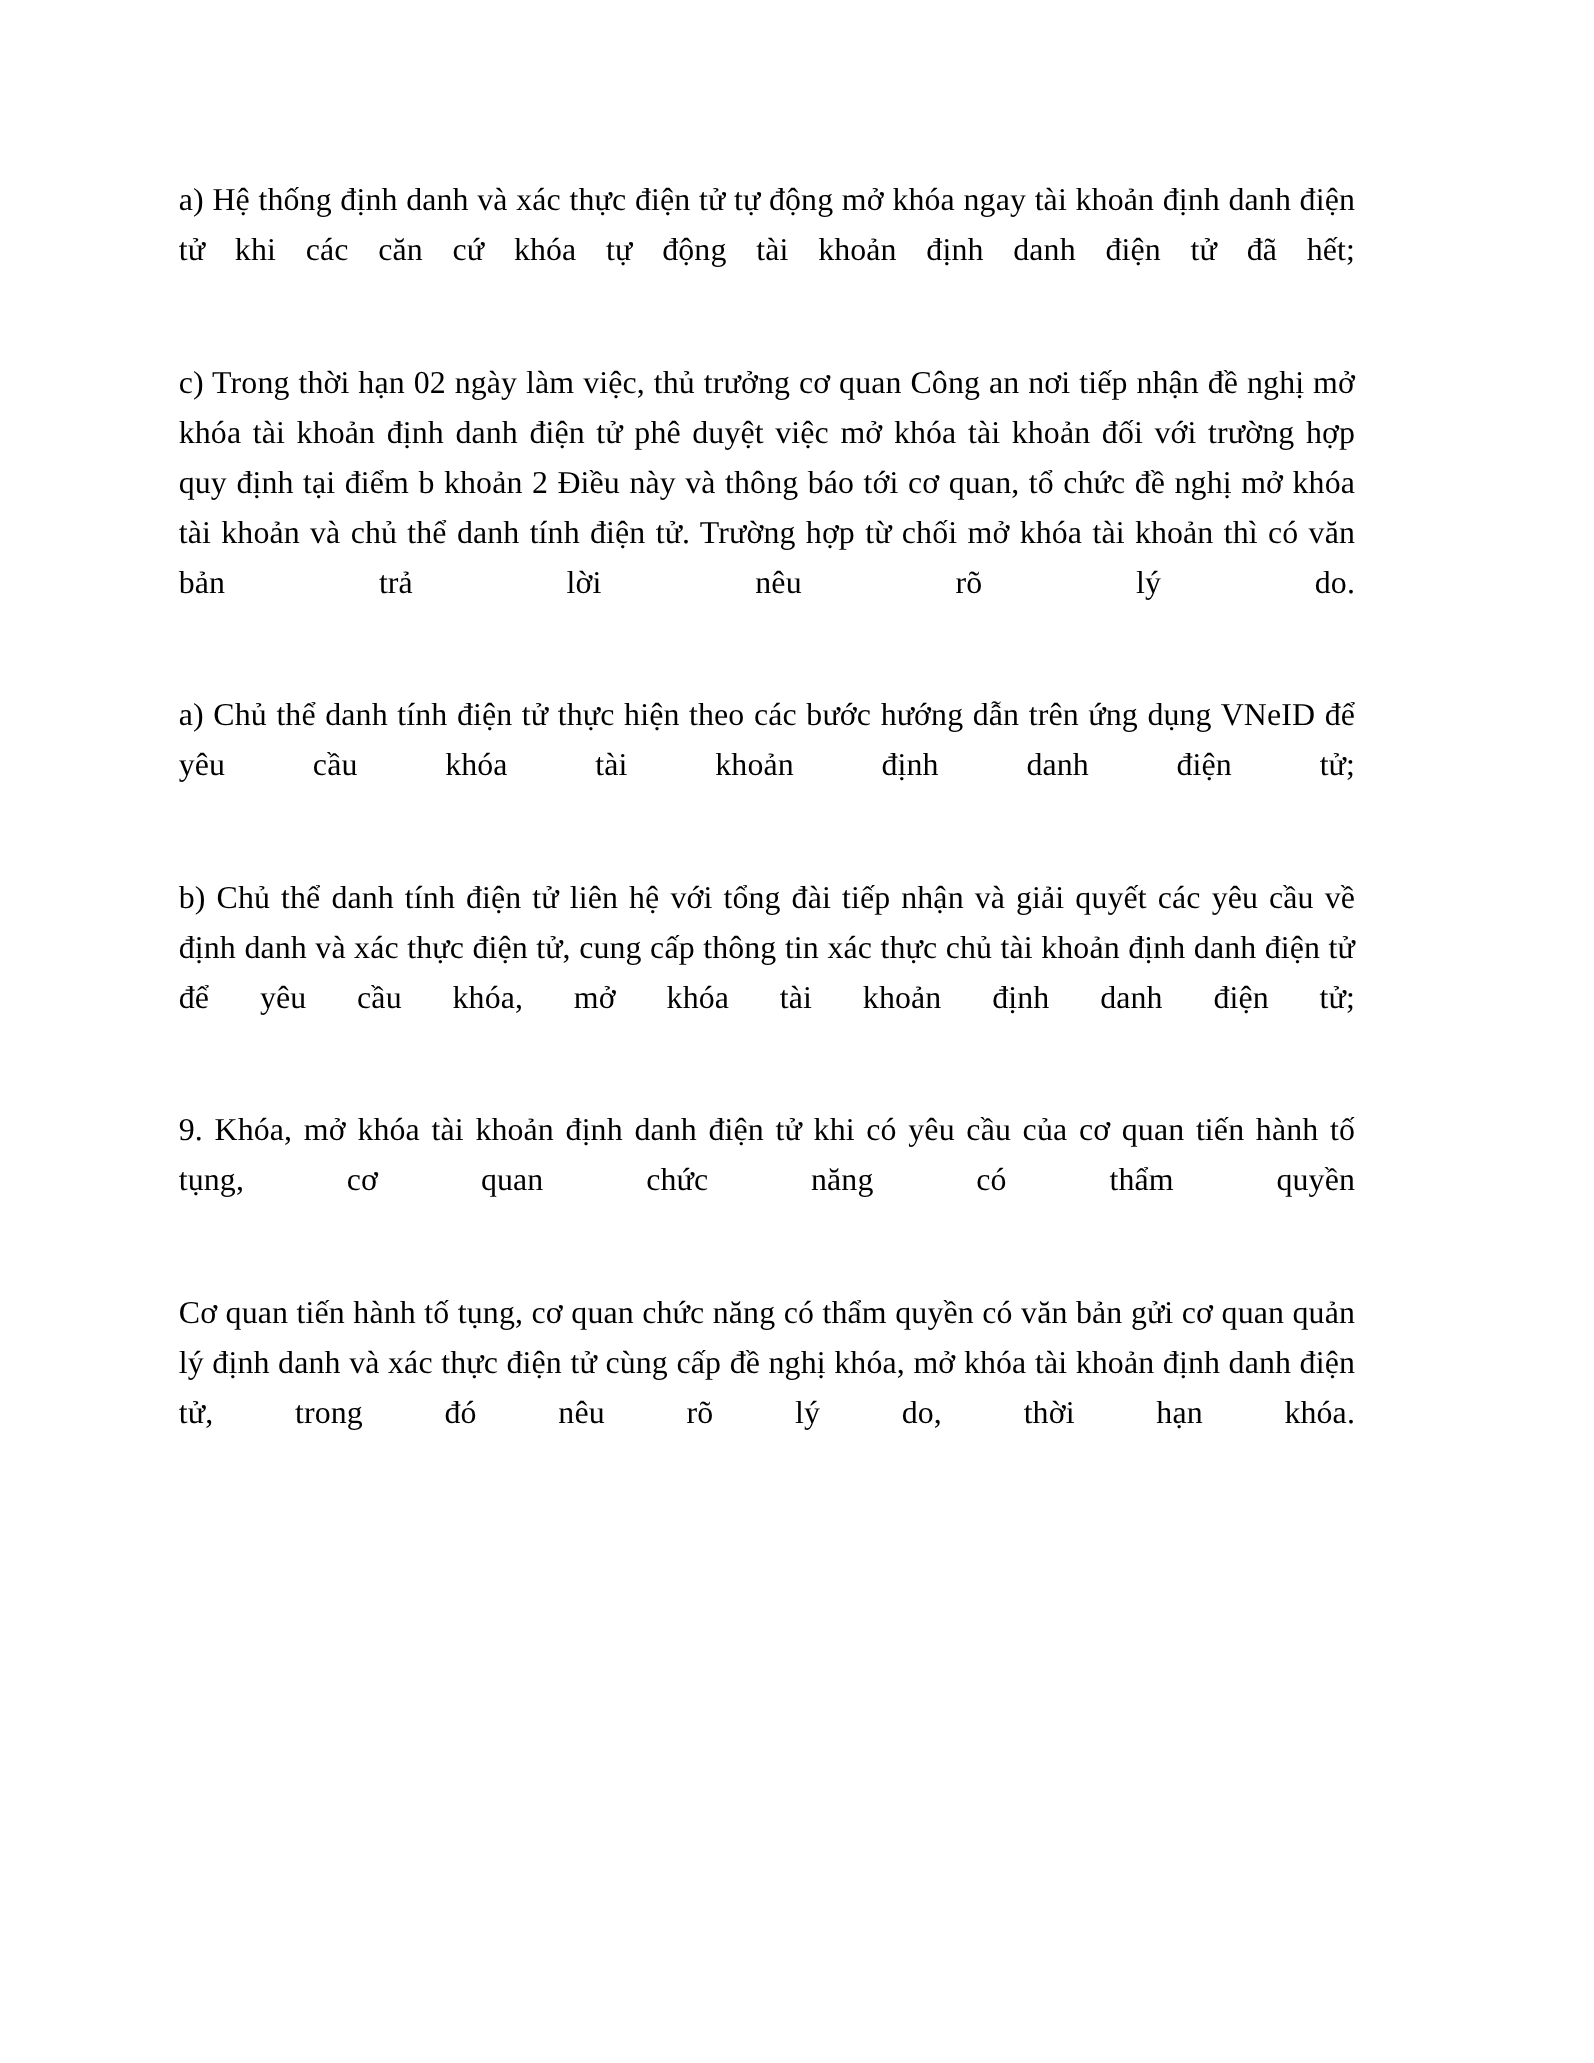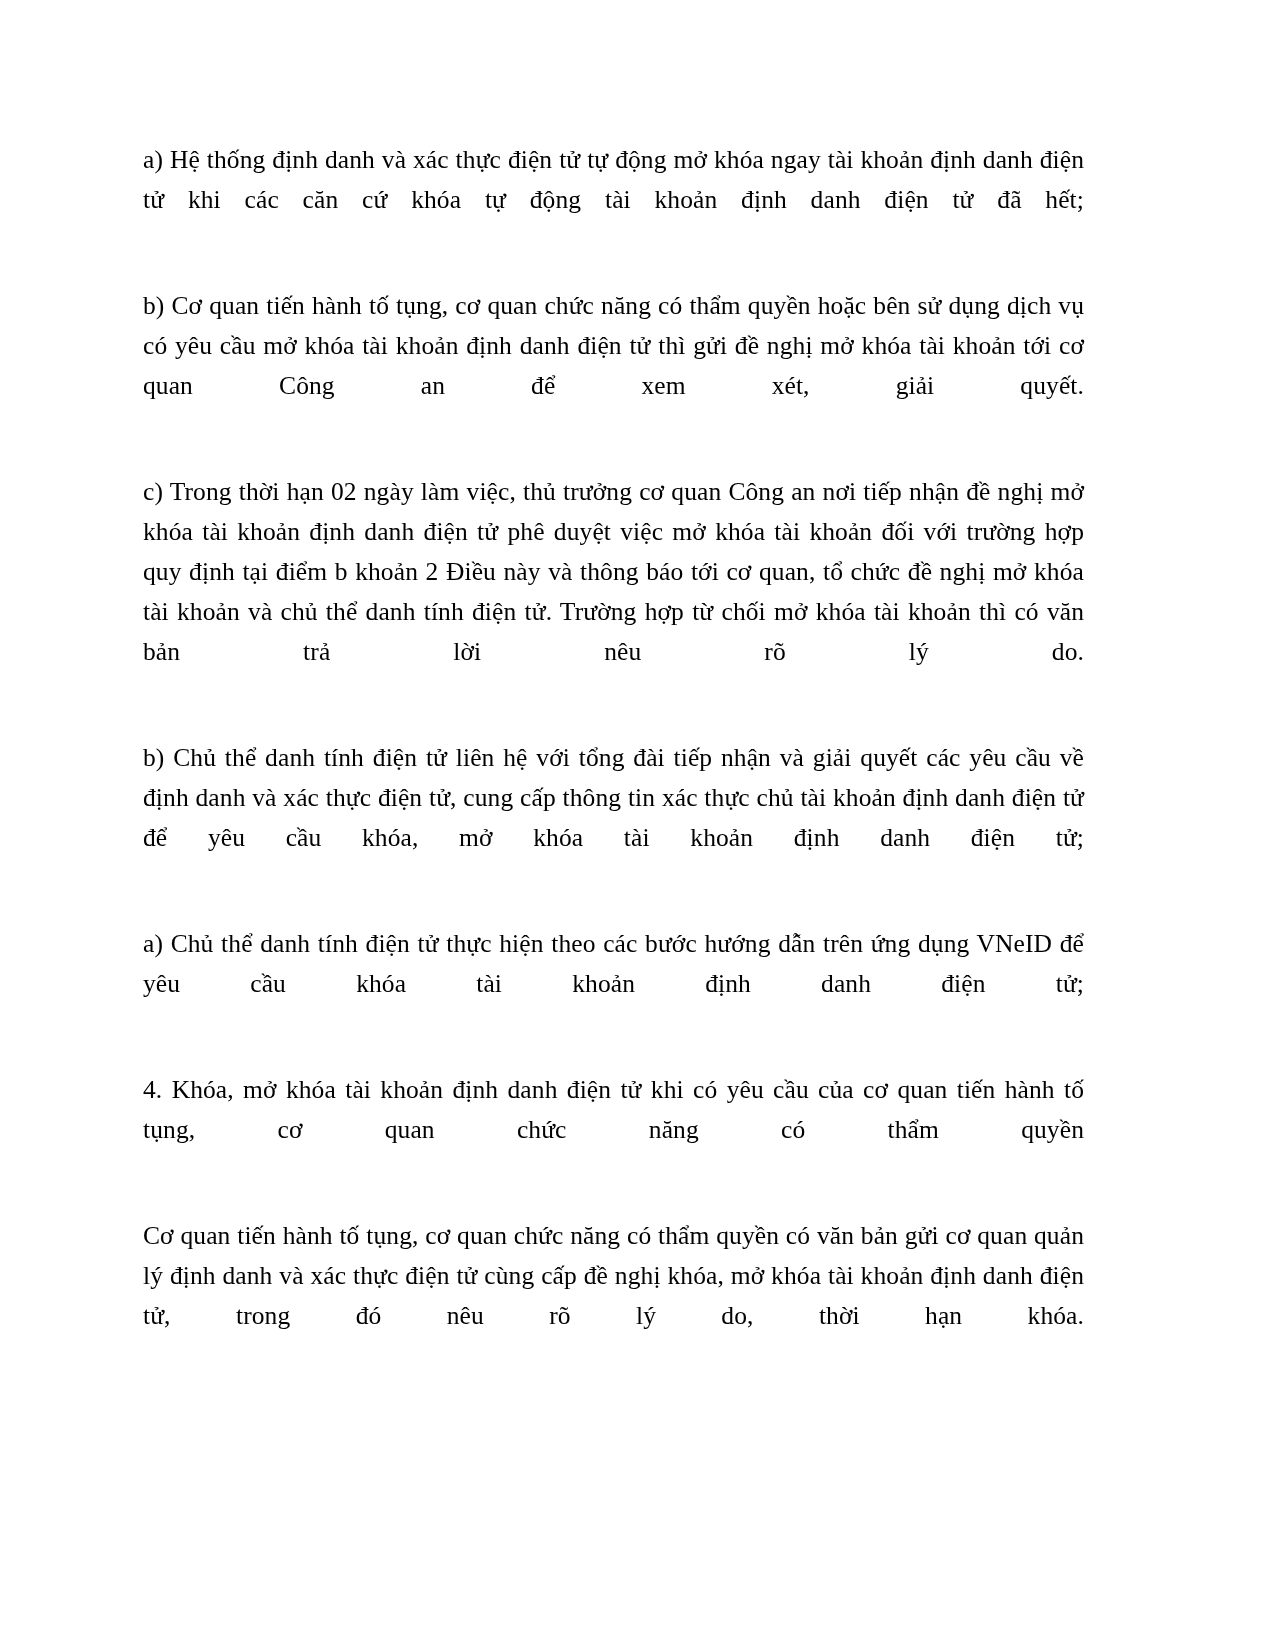--- a/index.html
+++ b/index.html
@@ -51,28 +51,27 @@
   }
 </style>
 </head>
 <body>
 
 <div class="page">
   <div class="text-column">
 
     <p class="para">a) Hệ thống định danh và xác thực điện tử tự động mở khóa ngay tài khoản định danh điện tử khi các căn cứ khóa tự động tài khoản định danh điện tử đã hết;</p>
 
-    <p class="para">b) Cơ quan tiến hành tố tụng, cơ quan chức năng có thẩm quyền hoặc bên sử dụng dịch vụ có yêu cầu mở khóa tài khoản định danh điện tử thì gửi đề nghị mở khóa tài khoản tới cơ quan Công an để xem xét, giải quyết.</p>
 
     <p class="para">c) Trong thời hạn 02 ngày làm việc, thủ trưởng cơ quan Công an nơi tiếp nhận đề nghị mở khóa tài khoản định danh điện tử phê duyệt việc mở khóa tài khoản đối với trường hợp quy định tại điểm b khoản 2 Điều này và thông báo tới cơ quan, tổ chức đề nghị mở khóa tài khoản và chủ thể danh tính điện tử. Trường hợp từ chối mở khóa tài khoản thì có văn bản trả lời nêu rõ lý do.</p>
 
 
+    <p class="para">a) Chủ thể danh tính điện tử thực hiện theo các bước hướng dẫn trên ứng dụng VNeID để yêu cầu khóa tài khoản định danh điện tử;</p>
+
     <p class="para">b) Chủ thể danh tính điện tử liên hệ với tổng đài tiếp nhận và giải quyết các yêu cầu về định danh và xác thực điện tử, cung cấp thông tin xác thực chủ tài khoản định danh điện tử để yêu cầu khóa, mở khóa tài khoản định danh điện tử;</p>
 
-    <p class="para">a) Chủ thể danh tính điện tử thực hiện theo các bước hướng dẫn trên ứng dụng VNeID để yêu cầu khóa tài khoản định danh điện tử;</p>
 
-
-    <p class="para">4. Khóa, mở khóa tài khoản định danh điện tử khi có yêu cầu của cơ quan tiến hành tố tụng, cơ quan chức năng có thẩm quyền</p>
+    <p class="para">9. Khóa, mở khóa tài khoản định danh điện tử khi có yêu cầu của cơ quan tiến hành tố tụng, cơ quan chức năng có thẩm quyền</p>
 
     <p class="para">Cơ quan tiến hành tố tụng, cơ quan chức năng có thẩm quyền có văn bản gửi cơ quan quản lý định danh và xác thực điện tử cùng cấp đề nghị khóa, mở khóa tài khoản định danh điện tử, trong đó nêu rõ lý do, thời hạn khóa.</p>
 
   </div>
 </div>
 
 </body></html>

